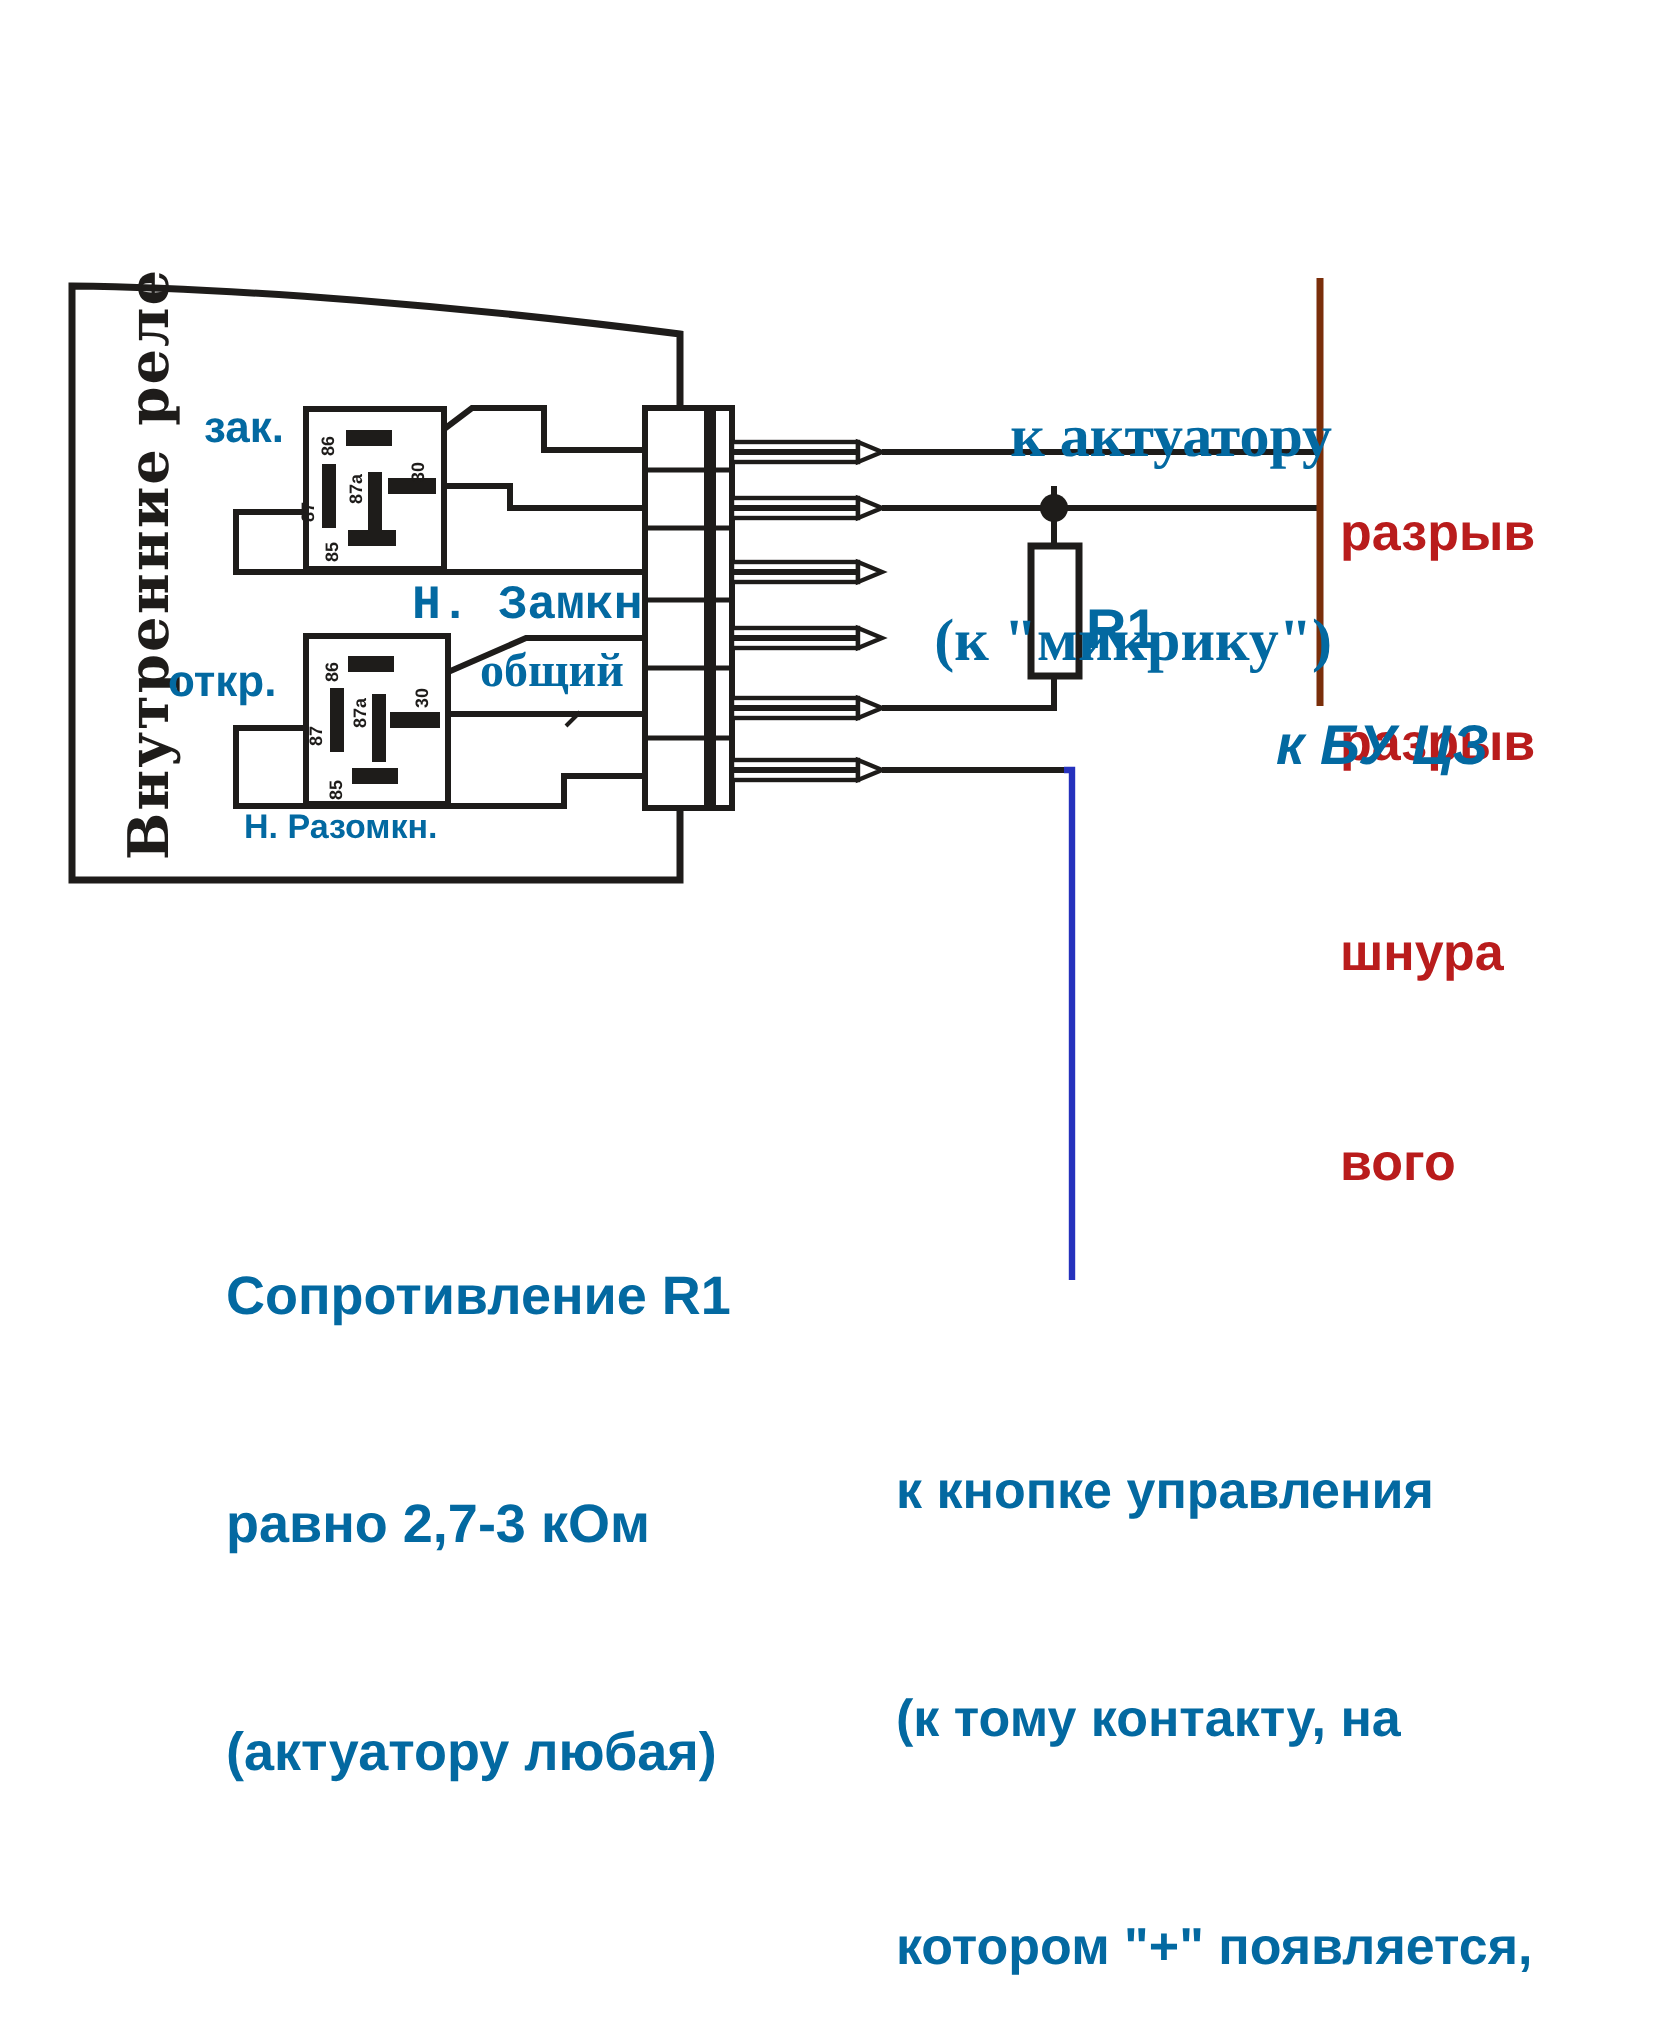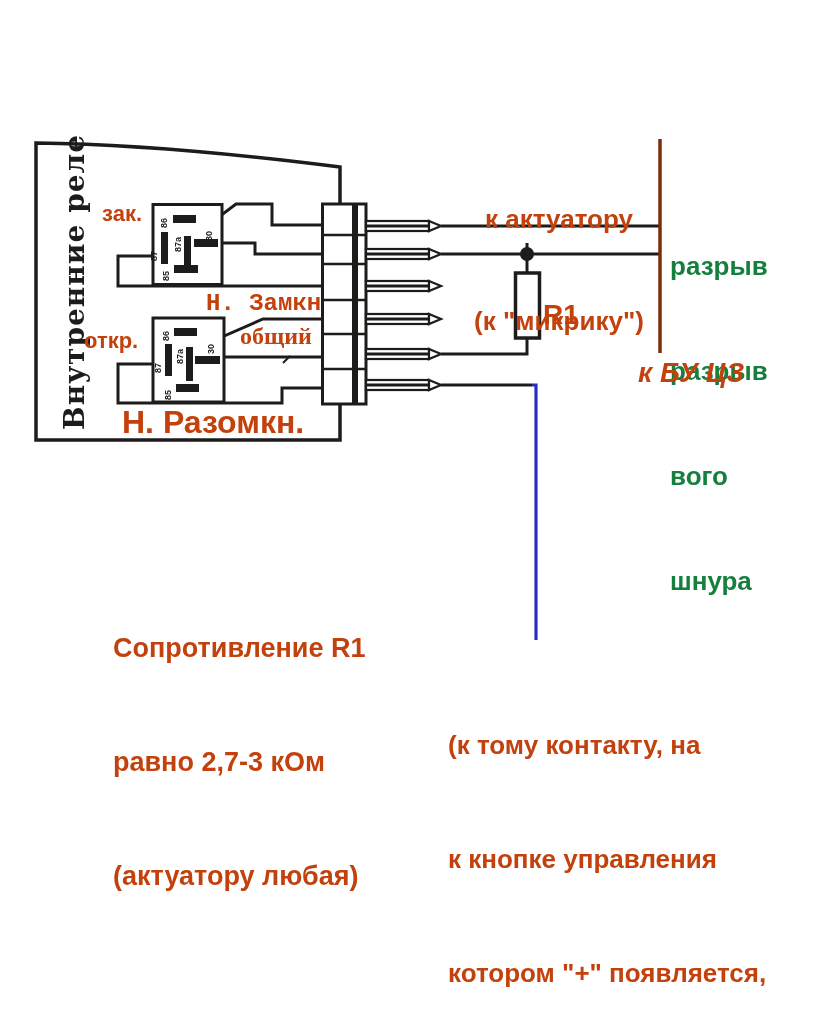--- a/index.html
+++ b/index.html
@@ -4,39 +4,39 @@
 <style>
   html,body{margin:0;padding:0;background:#ffffff;}
   #stage{
     position:relative;
     width:840px;height:1015px;
     background:#ffffff;
     font-family:"Liberation Sans",sans-serif;
     overflow:hidden;
   }
   #wiring-svg{position:absolute;left:0;top:0;}
-  .lbl{position:absolute;font-weight:bold;white-space:pre;color:#c2410c;}
+  .lbl{position:absolute;font-weight:bold;white-space:pre;color:#0369a1;}
   .lbl div{white-space:pre;}
   .vertical-label{
     position:absolute;left:58px;top:430px;
     transform:rotate(-90deg);transform-origin:0 0;
     width:258px;
     font-family:"DejaVu Serif",serif;
     font-size:28px;font-weight:bold;letter-spacing:1px;
     color:#1e1c1a;white-space:pre;
   }
-  .actuator{left:452px;top:134px;width:214px;text-align:center;font-size:26px;line-height:34px;}
+  .actuator{left:452px;top:134px;width:214px;text-align:right;font-size:30px;line-height:34px;font-family:Liberation Serif, serif;}
   .brown-cord{left:670px;top:179px;font-size:26px;line-height:35px;}
   .bu-cz{left:638px;top:357px;font-size:28px;font-style:italic;}
   .r1-ref{left:543px;top:299px;font-size:28px;}
   .zak{left:102px;top:201px;font-size:22px;}
   .otkr{left:84px;top:328px;font-size:22px;}
   .n-zamkn{left:206px;top:290px;font-size:24px;font-family:Liberation Mono, monospace;}
   .obshchiy{left:240px;top:323px;font-size:24px;font-family:Liberation Serif, serif;}
-  .n-razomkn{left:122px;top:404px;font-size:32px;}
+  .n-razomkn{left:122px;top:404px;font-size:17px;}
   .resistor-note{left:73px;top:553px;font-size:27px;line-height:38px;margin-left:40px;}
   .button-note{left:448px;top:650px;font-size:26px;line-height:38px;}
 </style>
 </head>
 <body>
 
 <div id="stage" style="color: rgb(30, 28, 26);">
 
   <svg id="wiring-svg" width="840" height="1015" viewBox="0 0 840 1015">
 
@@ -156,38 +156,38 @@
 
   <div class="lbl n-zamkn">Н. Замкн</div>
   <div class="lbl obshchiy">общий</div>
   <div class="lbl n-razomkn">Н. Разомкн.</div>
 
   <div class="lbl actuator">
     <div>к актуатору</div>
     <div>(к "микрику")</div>
   </div>
 
-  <div class="lbl brown-cord" style="color: #15803d;">
+  <div class="lbl brown-cord" style="color: #b91c1c;">
     <div>разрыв</div>
     <div>разрыв</div>
+    <div>шнура</div>
     <div>вого</div>
-    <div>шнура</div>
   </div>
 
   <div class="lbl bu-cz">к БУ ЦЗ</div>
 
   <div class="lbl r1-ref">R1</div>
 
   <div class="lbl resistor-note">
     <div>Сопротивление R1</div>
     <div>равно 2,7-3 кОм</div>
     <div>(актуатору любая)</div>
   </div>
 
   <div class="lbl button-note">
+    <div>к кнопке управления</div>
     <div>(к тому контакту, на</div>
-    <div>к кнопке управления</div>
     <div>котором "+" появляется,</div>
     
     
   </div>
 
 </div>
 
 </body></html>

